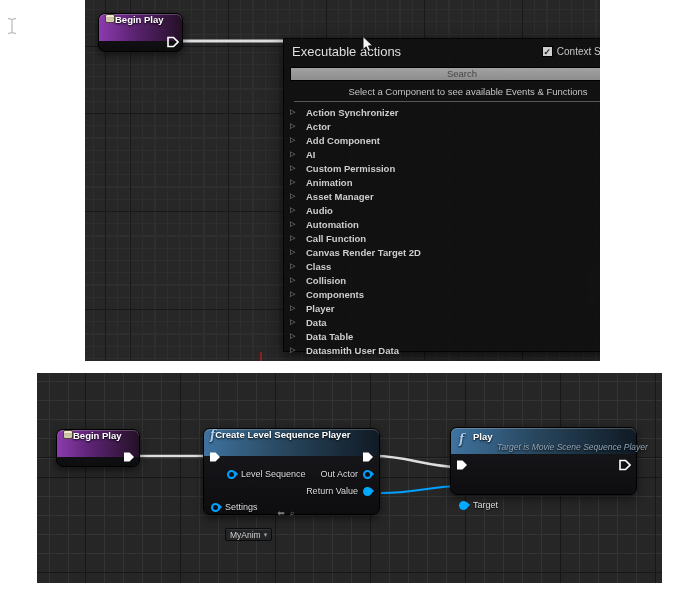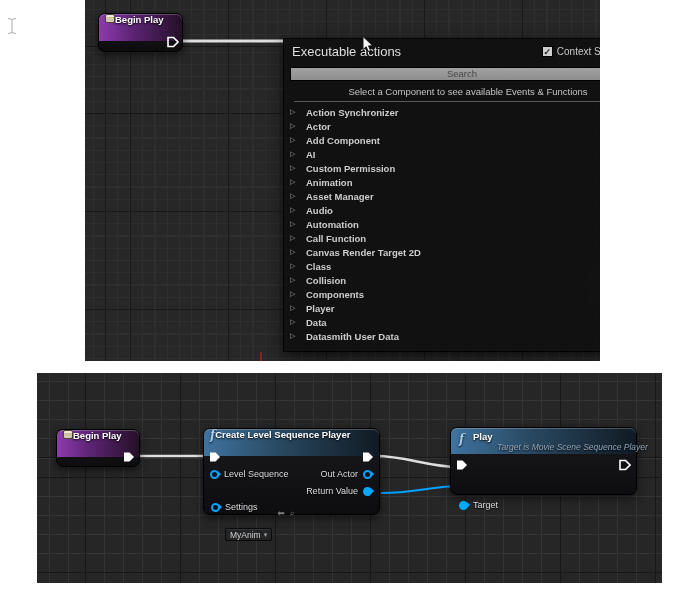--- a/index.html
+++ b/index.html
@@ -217,20 +217,24 @@
         <div class="cat-row">
           <span class="tri">▷</span>
           <span class="cat-label">Player</span>
         </div>
 
         <div class="cat-row">
           <span class="tri">▷</span>
           <span class="cat-label">Data</span>
         </div>
 
+        <div class="cat-row">
+          <span class="tri">▷</span>
+          <span class="cat-label">Data Table</span>
+        </div>
 
         <div class="cat-row">
           <span class="tri">▷</span>
           <span class="cat-label">Datasmith User Data</span>
         </div>
       </div>
     <div class="scrollbar-track">
       <div class="scrollbar-thumb"></div>
     </div>
   </div>
@@ -262,21 +266,21 @@
     <div class="node-header hdr-func">
       <span class="f-glyph">f</span>
       <span class="node-title">Create Level Sequence Player</span>
     </div>
     <svg class="exec-pin" style="left:5px; top:22px;">
       <polygon points="1,1.5 6.5,1.5 11,6 6.5,10.5 1,10.5" fill="#ffffff"></polygon>
     </svg>
     <svg class="exec-pin" style="right:5px; top:22px;">
       <polygon points="1,1.5 6.5,1.5 11,6 6.5,10.5 1,10.5" fill="#ffffff"></polygon>
     </svg>
-    <div class="pin-row" style="left:6px; top:40px;">
+    <div class="pin-row" style="left:23px; top:40px;">
       <span class="data-pin"></span>
       <span class="pin-label">Level Sequence</span>
     </div>
     <div class="pin-row" style="left:21px; top:56px;">
       <span class="dropdown">
         <span class="dd-text">MyAnim</span>
         <span class="dd-caret">▾</span>
       </span>
       <span class="pin-tool">⬅</span>
       <span class="pin-tool">⌕</span>

